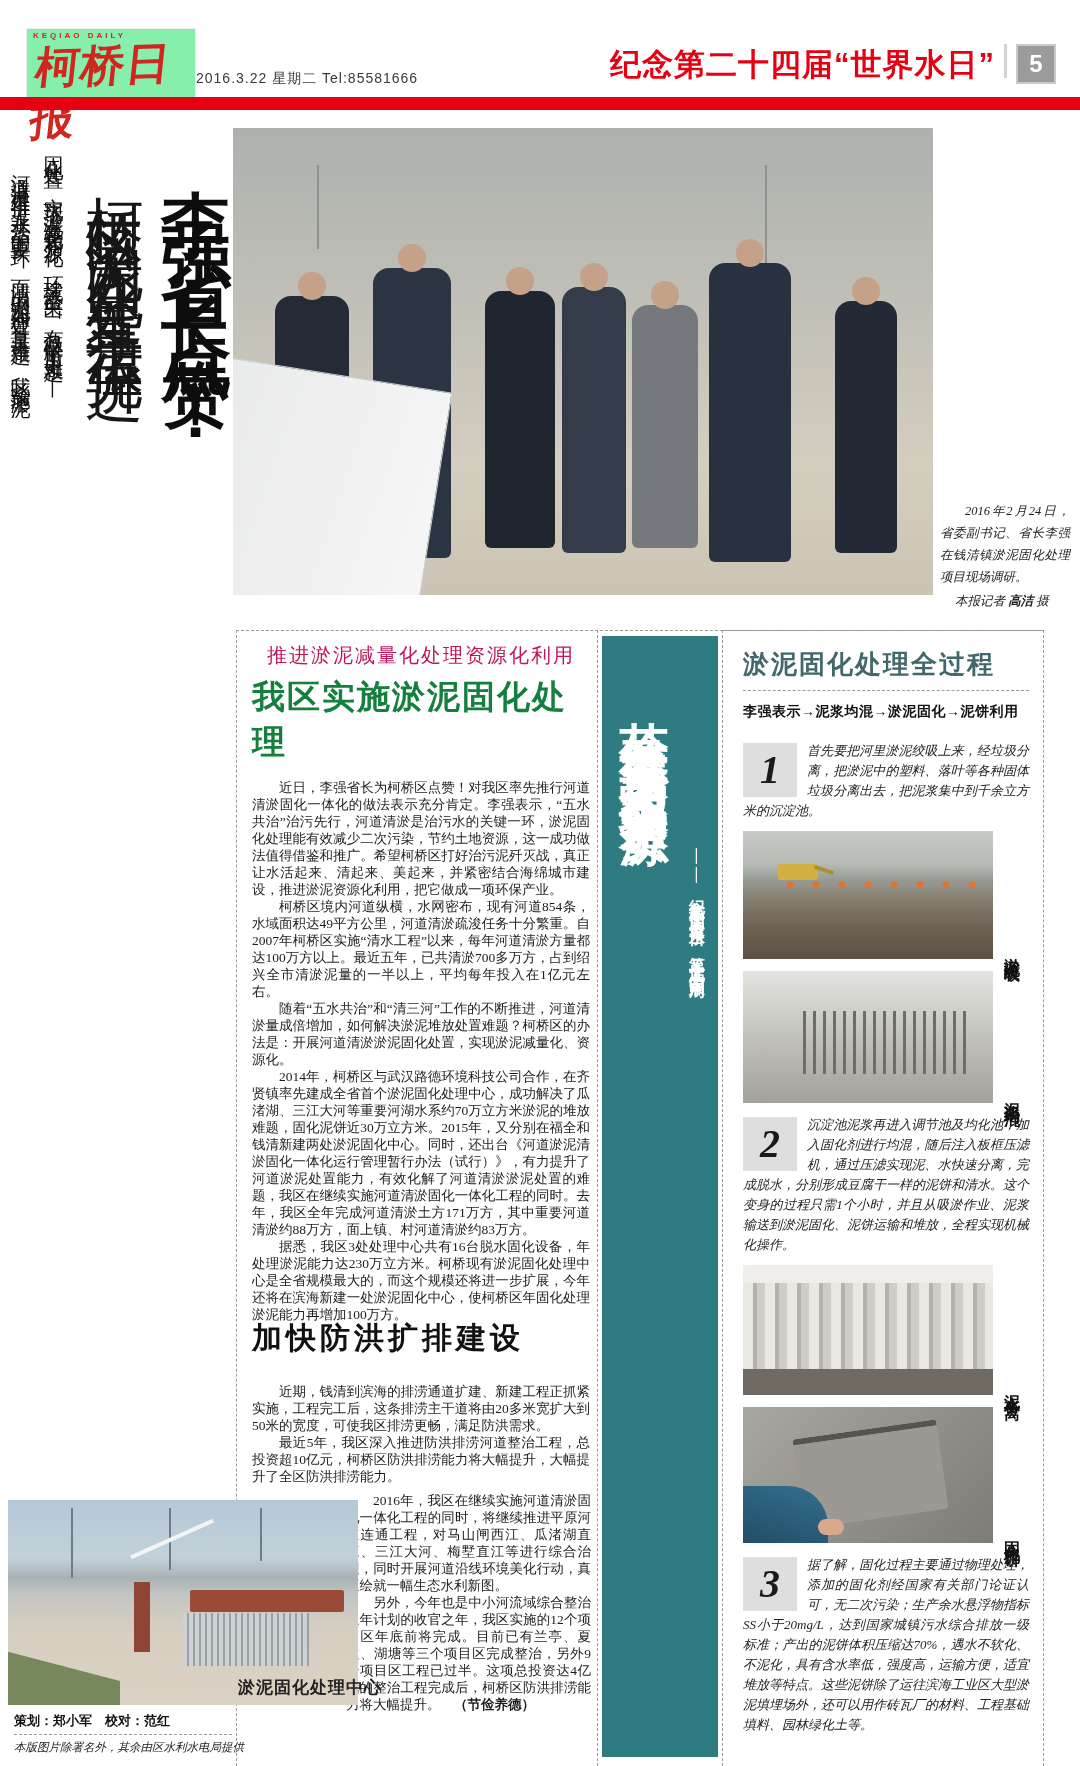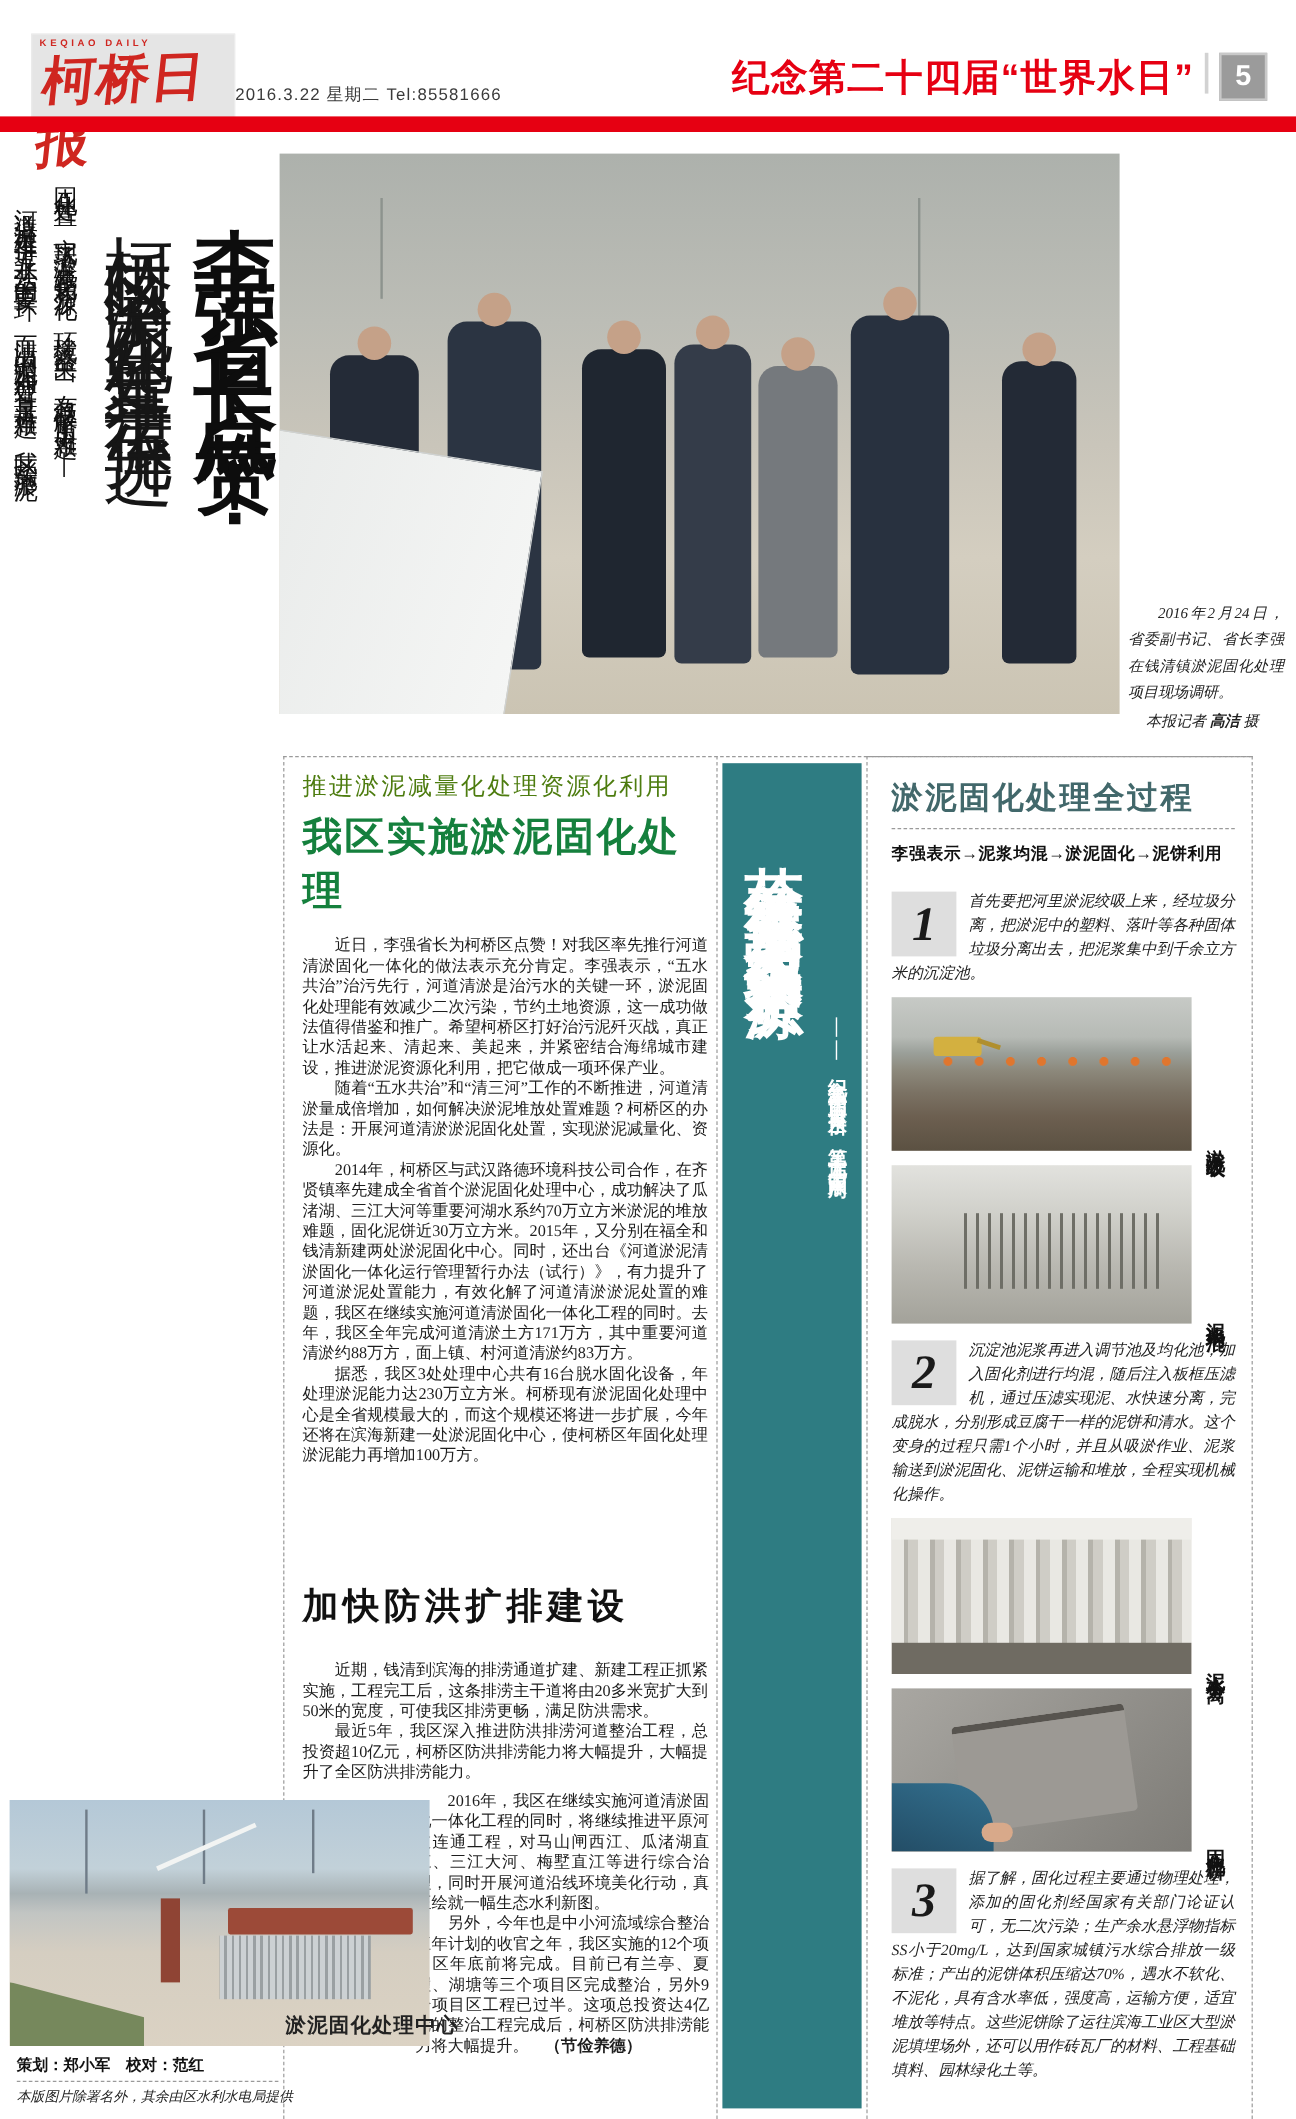--- a/index.html
+++ b/index.html
@@ -1,20 +1,20 @@
 <!DOCTYPE html>
 <html><head>
 <meta charset="utf-8">
 <title>柯桥日报</title>
 <style>
   html,body{margin:0;padding:0;background:#fff;}
   .page{position:relative;width:1080px;height:1766px;background:#fff;overflow:hidden;
         font-family:"Liberation Sans",sans-serif;color:#1c1c1c;}
   
-  .logo-box{position:absolute;left:26px;top:28px;width:156px;height:66px;background:#e5e5e5;
+  .logo-box{position:absolute;left:26px;top:28px;width:156px;height:66px;background:#86efac;
             border:1px solid #ececec;padding:2px 6px;}
   .logo-en{font-size:8px;font-weight:bold;letter-spacing:3px;color:#cf2620;}
   .logo-cn{font-family:"Liberation Serif",serif;font-size:44px;line-height:52px;font-weight:bold;
            color:#cf2620;transform:skewX(-8deg) rotate(-2deg);display:inline-block;letter-spacing:1px;}
   .dateline{position:absolute;left:196px;top:70px;font-size:14px;color:#3a3a3a;letter-spacing:1px;}
   .masthead-right{position:absolute;right:24px;top:44px;display:flex;gap:9px;}
   .banner-title{font-size:31px;font-weight:900;color:#e60012;letter-spacing:1px;}
   .mast-divider{width:3px;height:34px;background:#d2d2d2;}
   .page-num{width:36px;height:36px;background:#9b9b9b;border:2px solid #c9c9c9;color:#fff;
             font-size:24px;font-weight:bold;display:flex;align-items:center;justify-content:center;}
@@ -40,21 +40,21 @@
                  font-family:"Liberation Serif",serif;font-style:italic;font-size:12.5px;
                  line-height:22px;color:#222;text-align:justify;}
   .photo-caption .cap-body{text-indent:2em;}
   .photo-caption .credit{margin-top:2px;padding-left:1.2em;}
   
   .dash-h{position:absolute;border-top:1px dashed #9a9a9a;height:0;}
   .dash-v{position:absolute;border-left:1px dashed #9a9a9a;width:0;}
   
   .article{position:absolute;left:252px;width:338px;}
   .art-main{top:642px;}
-  .kicker{font-size:20px;letter-spacing:2px;color:#4d7c0f;margin:0 0 6px 0;}
+  .kicker{font-size:20px;letter-spacing:2px;color:#be185d;margin:0 0 6px 0;text-align:center;}
   .headline1{font-size:33px;font-weight:900;letter-spacing:2px;color:#15803d;margin:0 0 14px 0;}
   .bp{font-family:"Liberation Serif",serif;font-size:13.5px;line-height:17px;color:#1d1d1d;
       text-align:justify;text-indent:2em;margin:0;}
   .headline2{position:absolute;left:252px;top:1318px;font-size:30px;font-weight:900;
              letter-spacing:4px;color:#111;margin:0;}
   .art-s2a{top:1383px;}
   .art-s2b{left:346px;top:1492px;width:245px;}
   .byline{font-weight:bold;}
   
   .teal-banner{position:absolute;left:602px;top:636px;width:116px;height:1121px;background:#2e7c82;}
@@ -157,20 +157,21 @@
   </div>
 
   <div class="dash-h" style="left:236px;top:630px;width:806px;"></div>
   <div class="dash-v" style="left:236px;top:630px;height:1136px;"></div>
   <div class="dash-v" style="left:597px;top:630px;height:1136px;"></div>
 
   <div class="article art-main" style="position:absolute;">
     <p class="kicker">推进淤泥减量化处理资源化利用</p>
     <p class="headline1">我区实施淤泥固化处理</p>
     <p class="bp">近日，李强省长为柯桥区点赞！对我区率先推行河道清淤固化一体化的做法表示充分肯定。李强表示，“五水共治”治污先行，河道清淤是治污水的关键一环，淤泥固化处理能有效减少二次污染，节约土地资源，这一成功做法值得借鉴和推广。希望柯桥区打好治污泥歼灭战，真正让水活起来、清起来、美起来，并紧密结合海绵城市建设，推进淤泥资源化利用，把它做成一项环保产业。</p>
+    <p class="bp">柯桥区境内河道纵横，水网密布，现有河道854条，水域面积达49平方公里，河道清淤疏浚任务十分繁重。自2007年柯桥区实施“清水工程”以来，每年河道清淤方量都达100万方以上。最近五年，已共清淤700多万方，占到绍兴全市清淤泥量的一半以上，平均每年投入在1亿元左右。</p>
     <p class="bp">随着“五水共治”和“清三河”工作的不断推进，河道清淤量成倍增加，如何解决淤泥堆放处置难题？柯桥区的办法是：开展河道清淤淤泥固化处置，实现淤泥减量化、资源化。</p>
     <p class="bp">2014年，柯桥区与武汉路德环境科技公司合作，在齐贤镇率先建成全省首个淤泥固化处理中心，成功解决了瓜渚湖、三江大河等重要河湖水系约70万立方米淤泥的堆放难题，固化泥饼近30万立方米。2015年，又分别在福全和钱清新建两处淤泥固化中心。同时，还出台《河道淤泥清淤固化一体化运行管理暂行办法（试行）》，有力提升了河道淤泥处置能力，有效化解了河道清淤淤泥处置的难题，我区在继续实施河道清淤固化一体化工程的同时。去年，我区全年完成河道清淤土方171万方，其中重要河道清淤约88万方，面上镇、村河道清淤约83万方。</p>
     <p class="bp">据悉，我区3处处理中心共有16台脱水固化设备，年处理淤泥能力达230万立方米。柯桥现有淤泥固化处理中心是全省规模最大的，而这个规模还将进一步扩展，今年还将在滨海新建一处淤泥固化中心，使柯桥区年固化处理淤泥能力再增加100万方。</p>
   </div>
 
   <p class="headline2">加快防洪扩排建设</p>
 
   <div class="article art-s2a" style="position:absolute;">
     <p class="bp">近期，钱清到滨海的排涝通道扩建、新建工程正抓紧实施，工程完工后，这条排涝主干道将由20多米宽扩大到50米的宽度，可使我区排涝更畅，满足防洪需求。</p>
     <p class="bp">最近5年，我区深入推进防洪排涝河道整治工程，总投资超10亿元，柯桥区防洪排涝能力将大幅提升，大幅提升了全区防洪排涝能力。</p>

